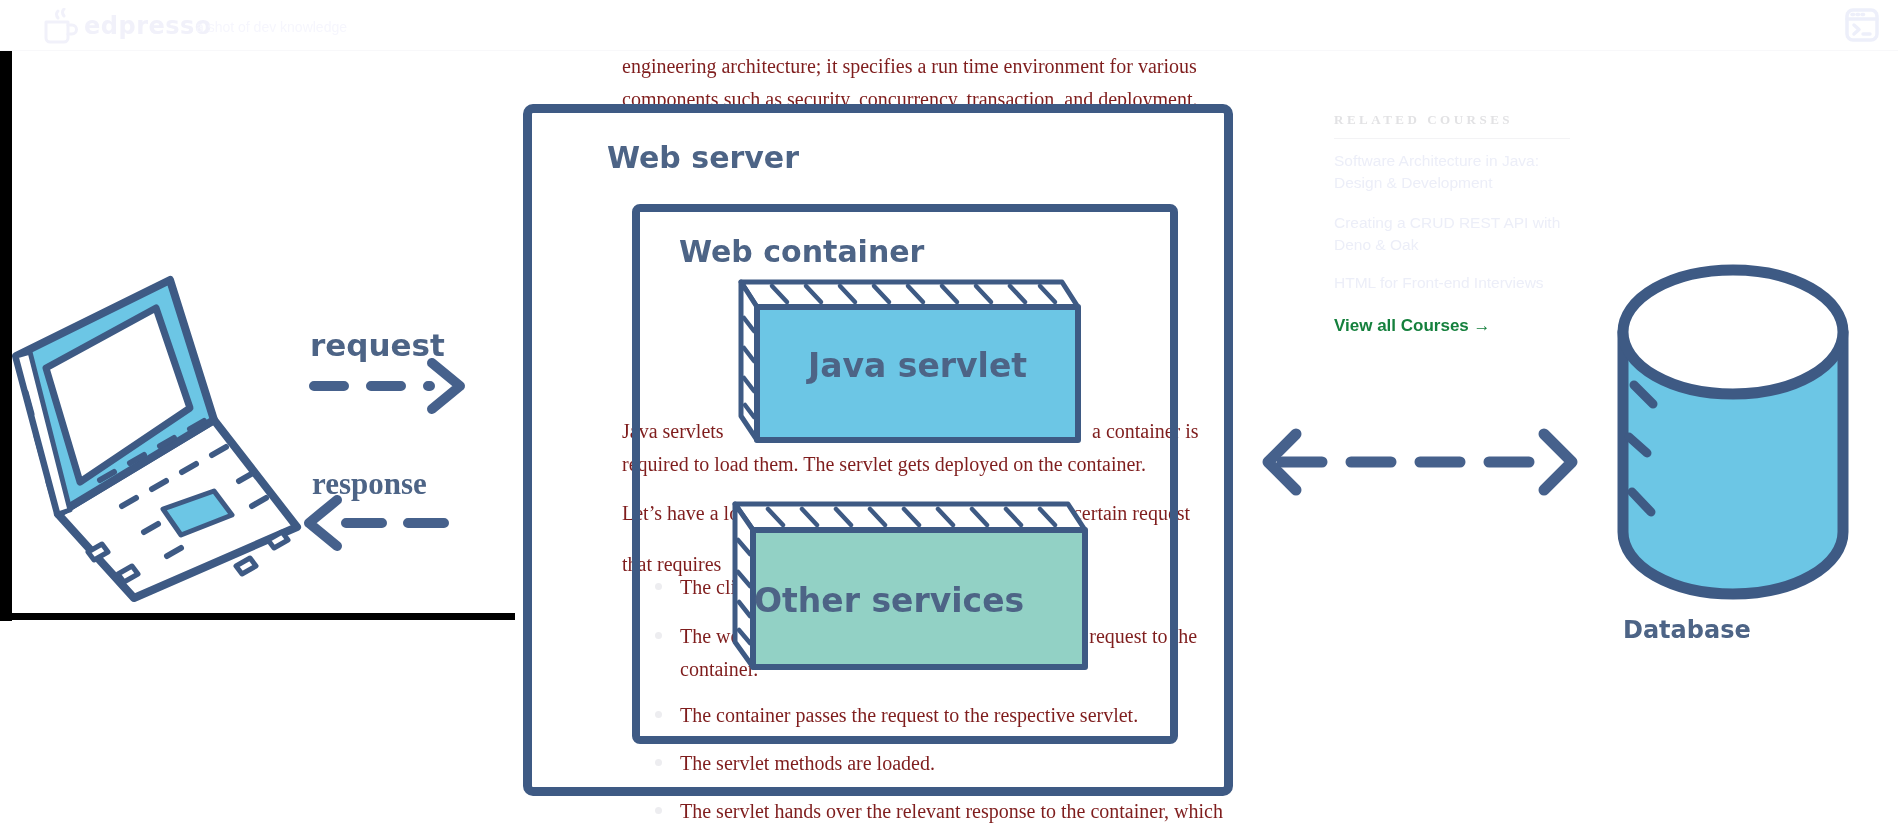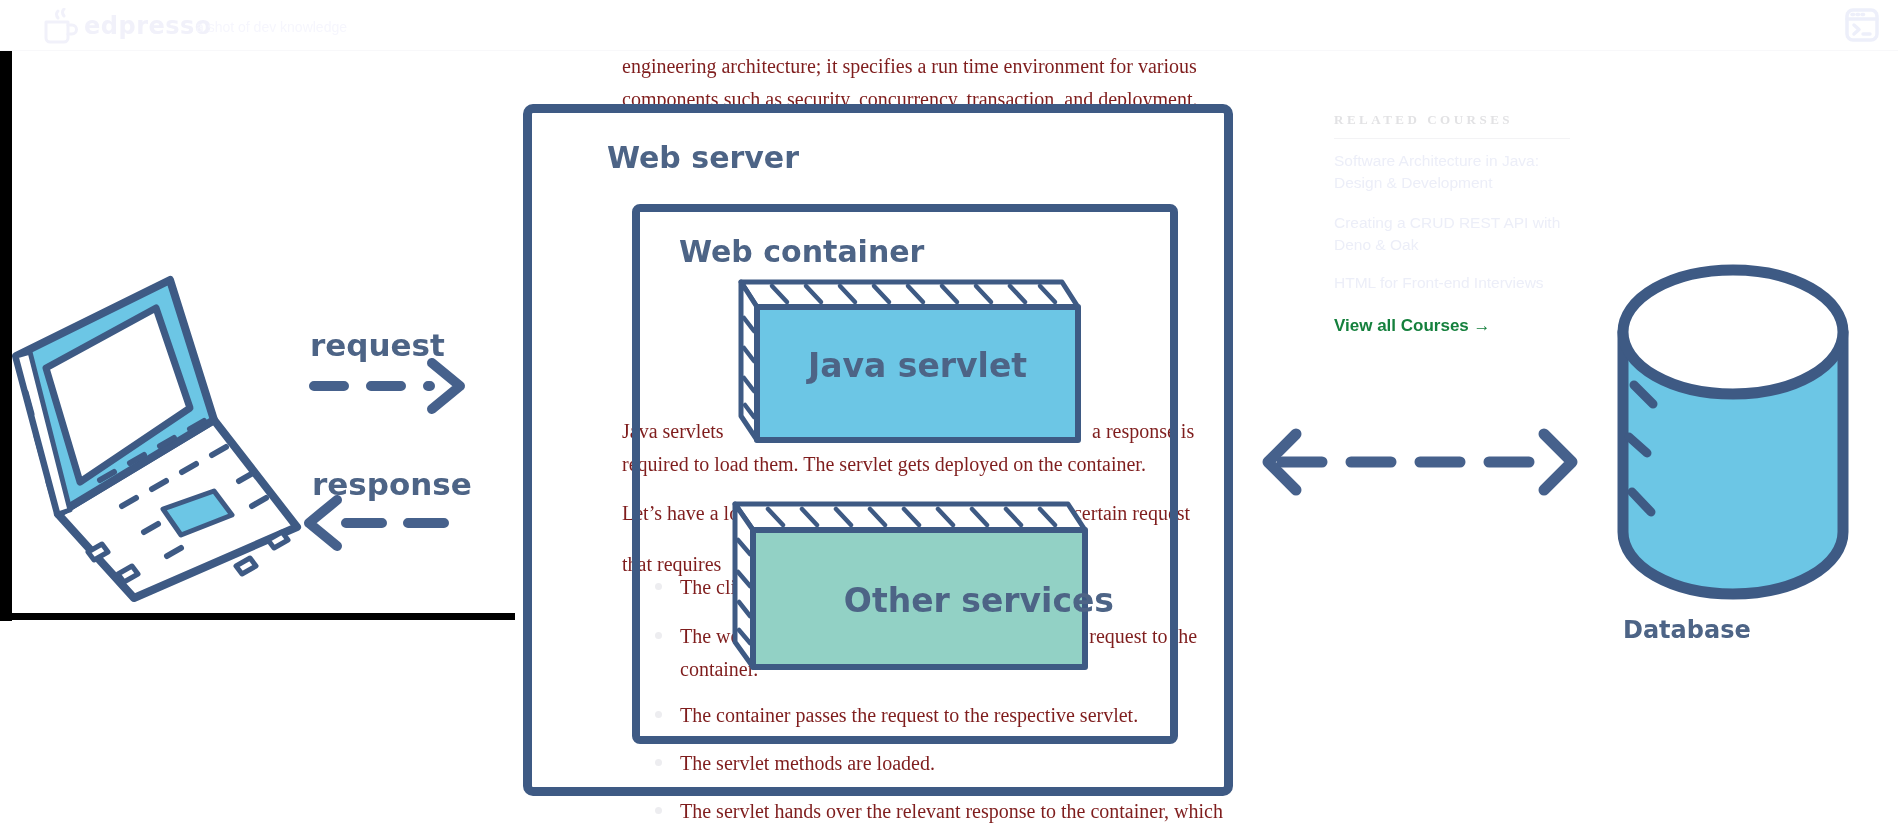--- a/index.html
+++ b/index.html
@@ -34,37 +34,37 @@
   
   .wbox{position:absolute;border:9px solid #3e5a84;border-radius:10px;background:transparent;z-index:3;}
   #web-server-box{left:523px;top:104px;width:692px;height:674px;}
   #web-container-box{left:632px;top:204px;width:530px;height:524px;border-width:8px;border-radius:8px;}
 
   .dlabel{position:absolute;color:#4d6486;font-weight:bold;z-index:4;white-space:nowrap;
           font-family:"DejaVu Sans",sans-serif;}
   #lbl-web-server{left:607px;top:140px;font-size:30px;}
   #lbl-web-container{left:679px;top:234px;font-size:30px;}
   #lbl-java-servlet{left:757px;top:346px;width:321px;font-size:33px;text-align:center;}
-  #lbl-other-services{left:782px;top:581px;width:332px;font-size:33px;text-align:right;}
+  #lbl-other-services{left:754px;top:581px;width:332px;font-size:33px;text-align:left;}
   #lbl-database{left:1623px;top:616px;width:220px;font-size:24px;text-align:left;}
   #lbl-request{left:310px;top:327px;font-size:31px;}
-  #lbl-response{left:312px;top:466px;font-size:31px;}
+  #lbl-response{left:312px;top:466px;font-size:31px;font-family:Liberation Serif, serif;}
 
   .diagram-svg{position:absolute;left:0;top:0;z-index:3;pointer-events:none;}
   .hdr-svg{position:absolute;z-index:6;}
 </style>
 </head>
 <body>
 
 <div class="canvas">
 
   <div class="ghost" style="left:622px;top:50px">engineering architecture; it specifies a run time environment for various</div>
   <div class="ghost" style="left:622px;top:83px">components such as security, concurrency, transaction, and deployment.</div>
   <div class="ghost" style="left:622px;top:415px">Java servlets</div>
-  <div class="ghost" style="left:1092px;top:415px">a response is</div>
+  <div class="ghost" style="left:1092px;top:415px">a container is</div>
   <div class="ghost" style="left:622px;top:448px">required to load them. The servlet gets deployed on the container.</div>
   <div class="ghost" style="left:622px;top:497px">Let’s have a look at what happens when a client sends a certain request</div>
   <div class="ghost" style="left:622px;top:548px">that requires</div>
 
   <div class="ghost-dot" style="left:655px;top:583px"></div>
   <div class="ghost-dot" style="left:655px;top:632px"></div>
   <div class="ghost-dot" style="left:655px;top:711px"></div>
   <div class="ghost-dot" style="left:655px;top:759px"></div>
   <div class="ghost-dot" style="left:655px;top:807px"></div>
 

